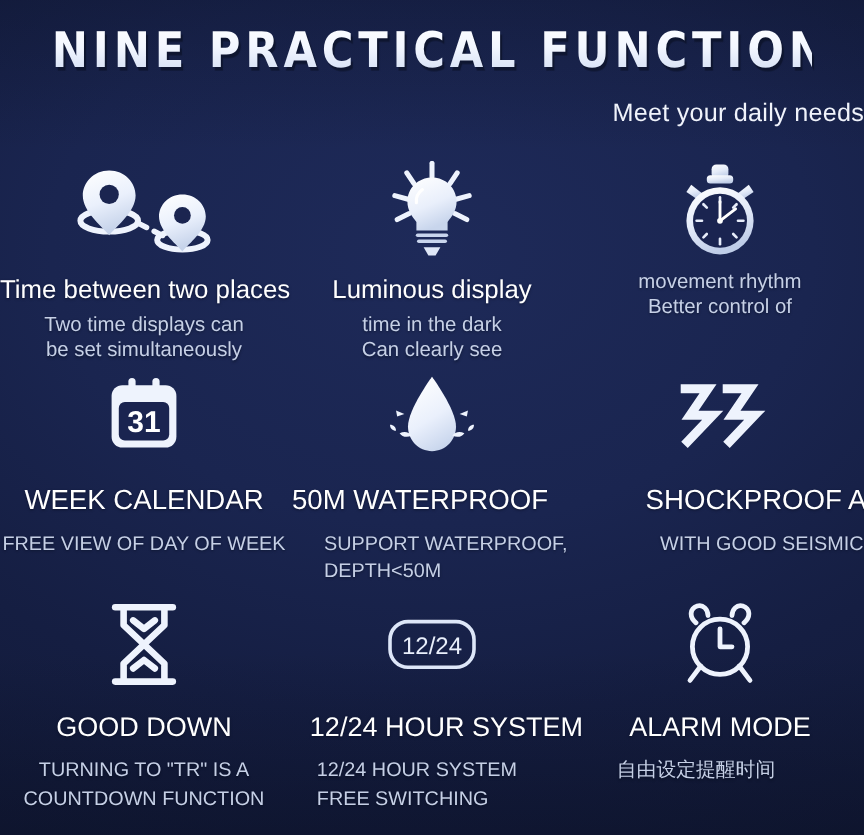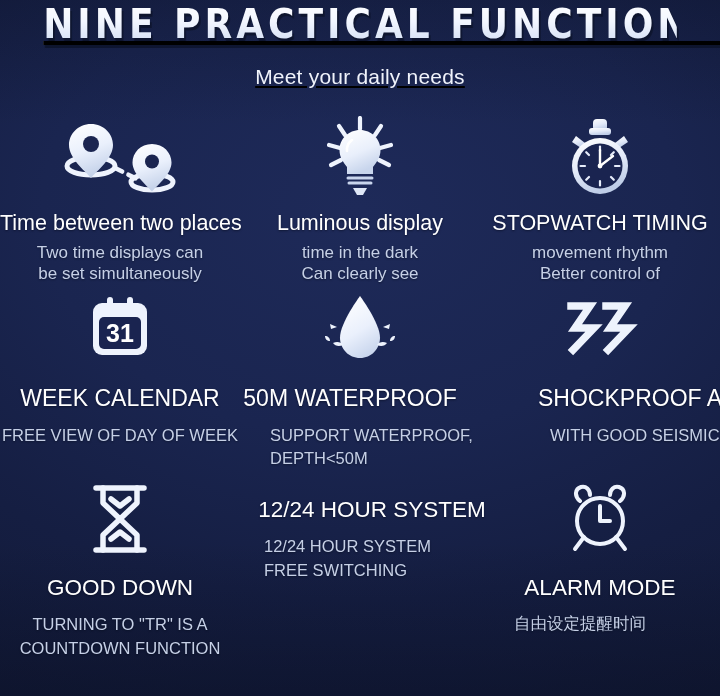--- a/index.html
+++ b/index.html
@@ -27,22 +27,22 @@
     position: absolute;
     inset: 0;
     pointer-events: none;
     background: linear-gradient(180deg, rgba(10,15,35,0.30) 0%, rgba(10,15,35,0.0) 18%, rgba(10,15,35,0.0) 78%, rgba(8,12,30,0.38) 100%);
   }
 
   
   .header {
     position: relative;
     z-index: 3;
-    text-align: center;
-    text-decoration: underline;
+    text-align: right;
+    padding-top: 18px;
   }
   .main-title {
     font-family: "DejaVu Sans", sans-serif;
     font-weight: 700;
     font-size: 41px;
     line-height: 48px;
     letter-spacing: 4.5px;
     color: #eef3fd;
     background: linear-gradient(180deg, #ffffff 0%, #f2f6ff 45%, #cddaf2 100%);
     -webkit-background-clip: text;
@@ -142,21 +142,21 @@
 
   
   .r2c2 .feat-sub, .r2c3 .feat-sub { text-align: left; padding-left: 30px; }
   .r3c2 .feat-sub, .r3c3 .feat-sub { text-align: left; padding-left: 24px; }
   .r2c3 .feat-title { transform: translateX(58px); }
   .r2c3 .feat-sub { transform: translateX(40px); }
   .r2c2 .feat-title { transform: translateX(-10px); }
   .r3c2 .feat-title { transform: translateX(12px); }
   .r3c3 .feat-sub { padding-left: 34px; }
 
-  .cn-sub { font-family: Liberation Serif, serif; font-size: 17px; }
+  .cn-sub { font-family: Liberation Sans, sans-serif; font-size: 17px; }
 </style>
 </head>
 <body>
 
 <div id="poster">
 
   <div class="header">
     <div class="main-title">NINE PRACTICAL FUNCTIONS</div>
     <div class="sub-title">Meet your daily needs</div>
   </div>
@@ -256,21 +256,20 @@
               <line x1="26.2" y1="36.2" x2="29" y2="39"></line>
               <line x1="53.8" y1="63.8" x2="51" y2="61"></line>
             </g>
             <g stroke="#ffffff" stroke-width="2.4" stroke-linecap="round">
               <line x1="40" y1="50" x2="40" y2="34"></line>
               <line x1="40" y1="50" x2="53" y2="40"></line>
             </g>
             <circle cx="40" cy="50" r="2.4" fill="#ffffff"></circle>
           </svg>
         </div>
-        <div class="feat-title">STOPWATCH TIMING</div>
         <div class="feat-sub">
           <div>movement rhythm</div>
           <div>Better control of</div>
         </div>
       </div>
     </div>
 
     <div class="row row2">
 
       <div class="cell r2c1">
@@ -349,20 +348,26 @@
           </svg>
         </div>
         <div class="feat-title">GOOD DOWN</div>
         <div class="feat-sub">
           <div>TURNING TO "TR" IS A</div>
           <div>COUNTDOWN FUNCTION</div>
         </div>
       </div>
 
       <div class="cell r3c2">
+        <div class="icon-wrap">
+          <svg width="76" height="44" viewBox="0 0 76 44">
+            <rect x="3" y="3" width="70" height="38" rx="15" fill="none" stroke="#dde6f8" stroke-width="3"></rect>
+            <text x="38" y="30" text-anchor="middle" font-family="'Liberation Sans',sans-serif" font-size="20" fill="#e9effb">12/24</text>
+          </svg>
+        </div>
         <div class="feat-title">12/24 HOUR SYSTEM</div>
         <div class="feat-sub">
           <div>12/24 HOUR SYSTEM</div>
           <div>FREE SWITCHING</div>
         </div>
       </div>
 
       <div class="cell r3c3">
         <div class="icon-wrap">
           <svg width="72" height="70" viewBox="0 0 72 70">

